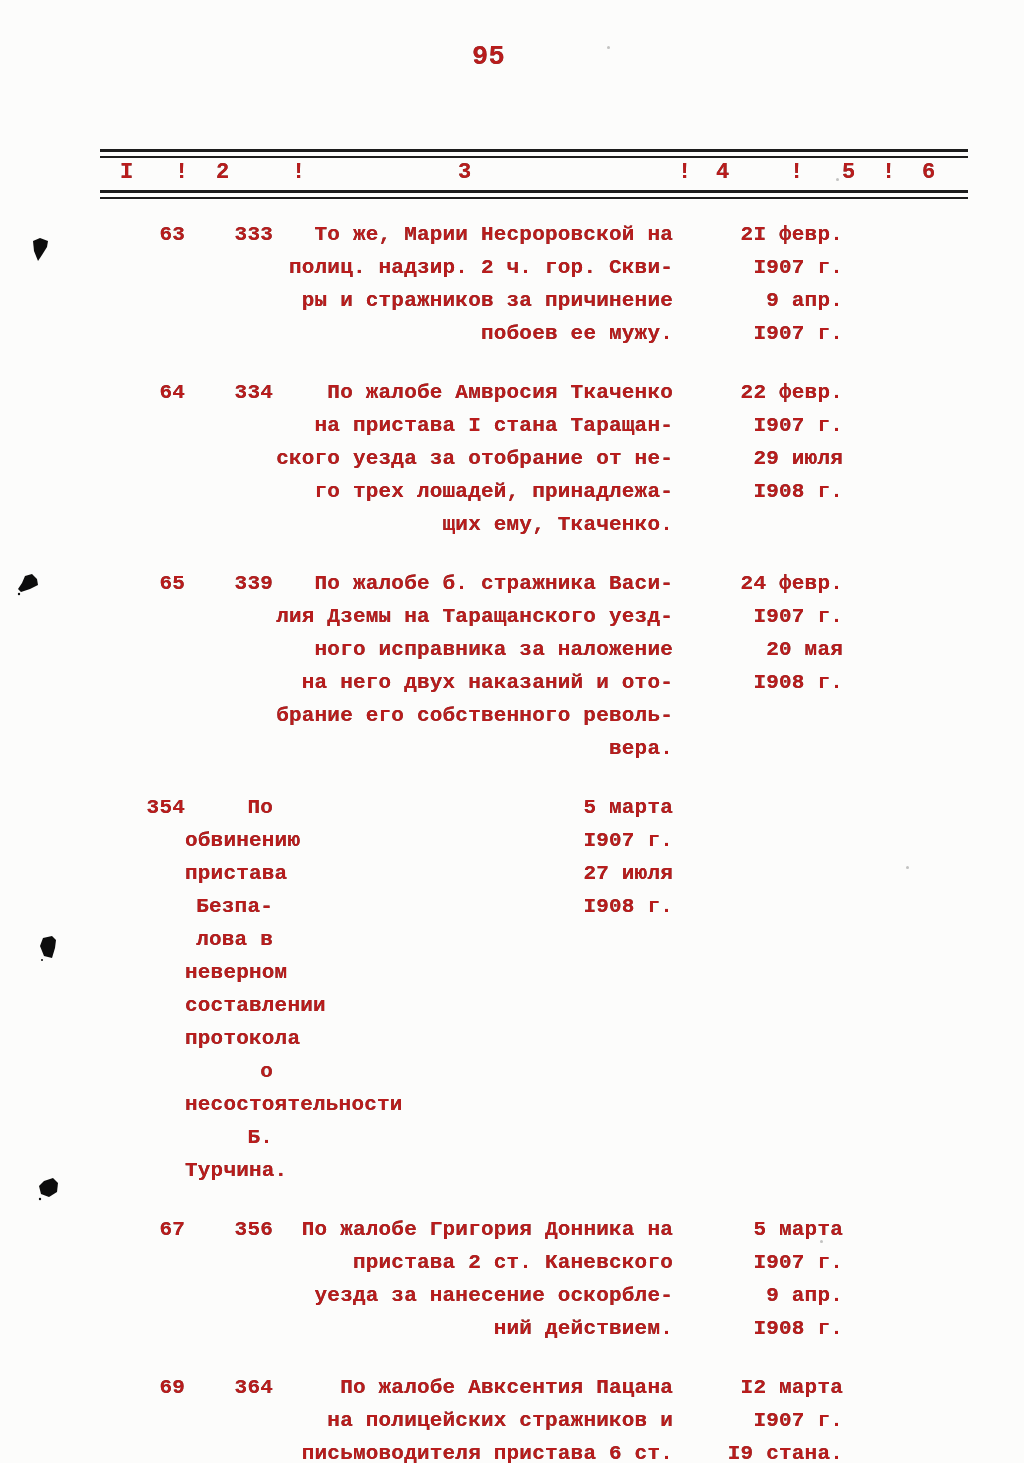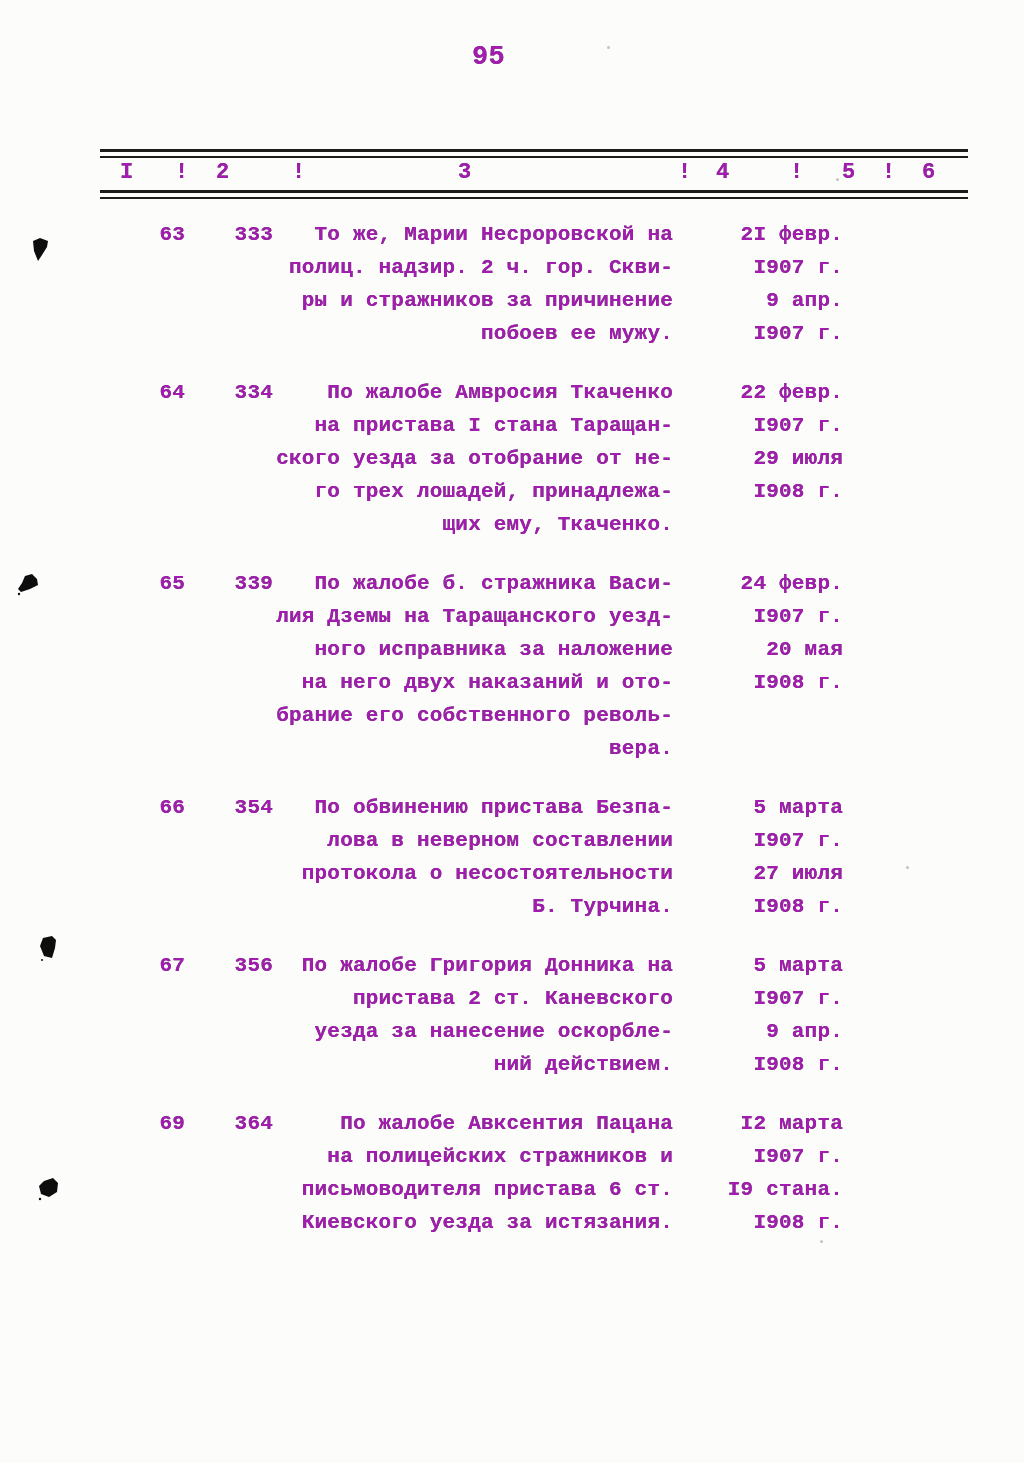--- a/index.html
+++ b/index.html
@@ -8,21 +8,21 @@
     background: #e8e8e6;
   }
   .page {
     position: relative;
     width: 1024px;
     height: 1463px;
     margin: 0 auto;
     background: #fcfcfb;
     overflow: hidden;
     font-family: "Liberation Mono", "DejaVu Sans Mono", monospace;
-    color: #a21caf;
+    color: #b91c1c;
   }
   .typed {
     font-weight: bold;
     text-shadow: 0 0 0.6px rgba(25,25,25,0.75);
     letter-spacing: 0.2px;
   }
   .page-number {
     position: absolute;
     left: 472px;
     top: 42px;
@@ -155,21 +155,20 @@
 на него двух наказаний и ото-
 брание его собственного револь-
 вера.</div>
       <div class="c4">24 февр.
 I907 г.
 20 мая
 I908 г.</div>
     </div>
 
     <div class="row">
-      <div class="c1">66</div>
       <div class="c2">354</div>
       <div class="c3">По обвинению пристава Безпа-
 лова в неверном составлении
 протокола о несостоятельности
 Б. Турчина.</div>
       <div class="c4">5 марта
 I907 г.
 27 июля
 I908 г.</div>
     </div>

